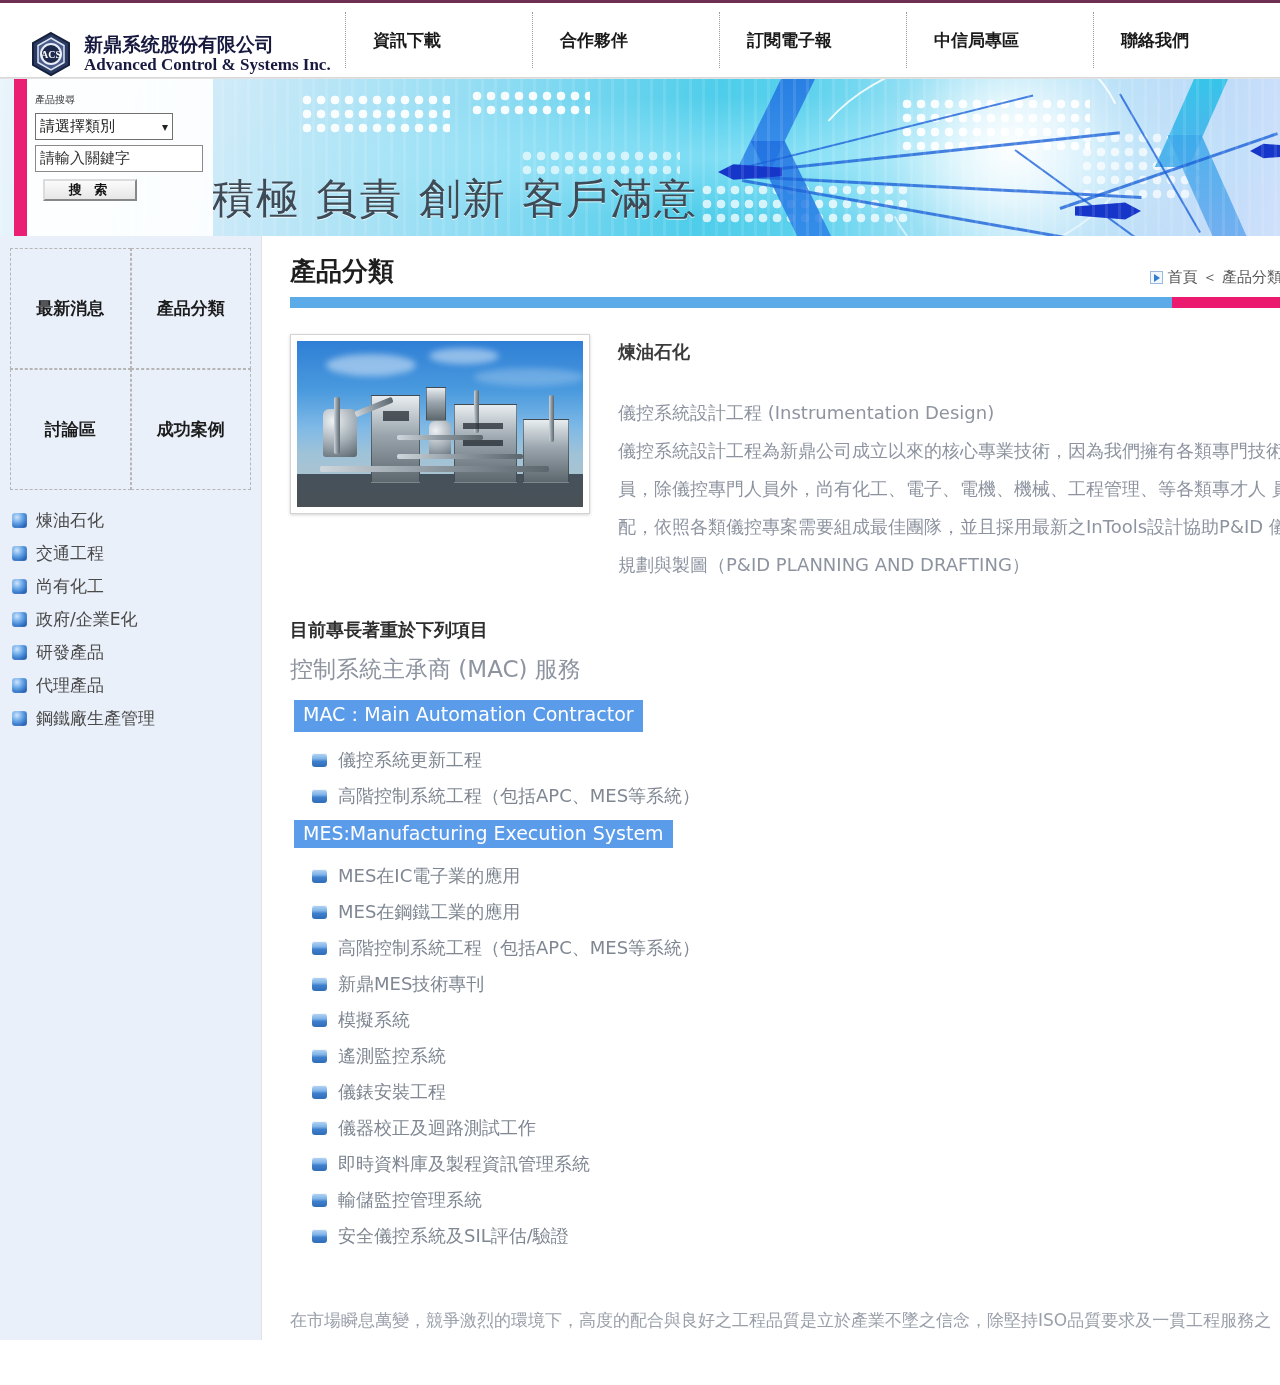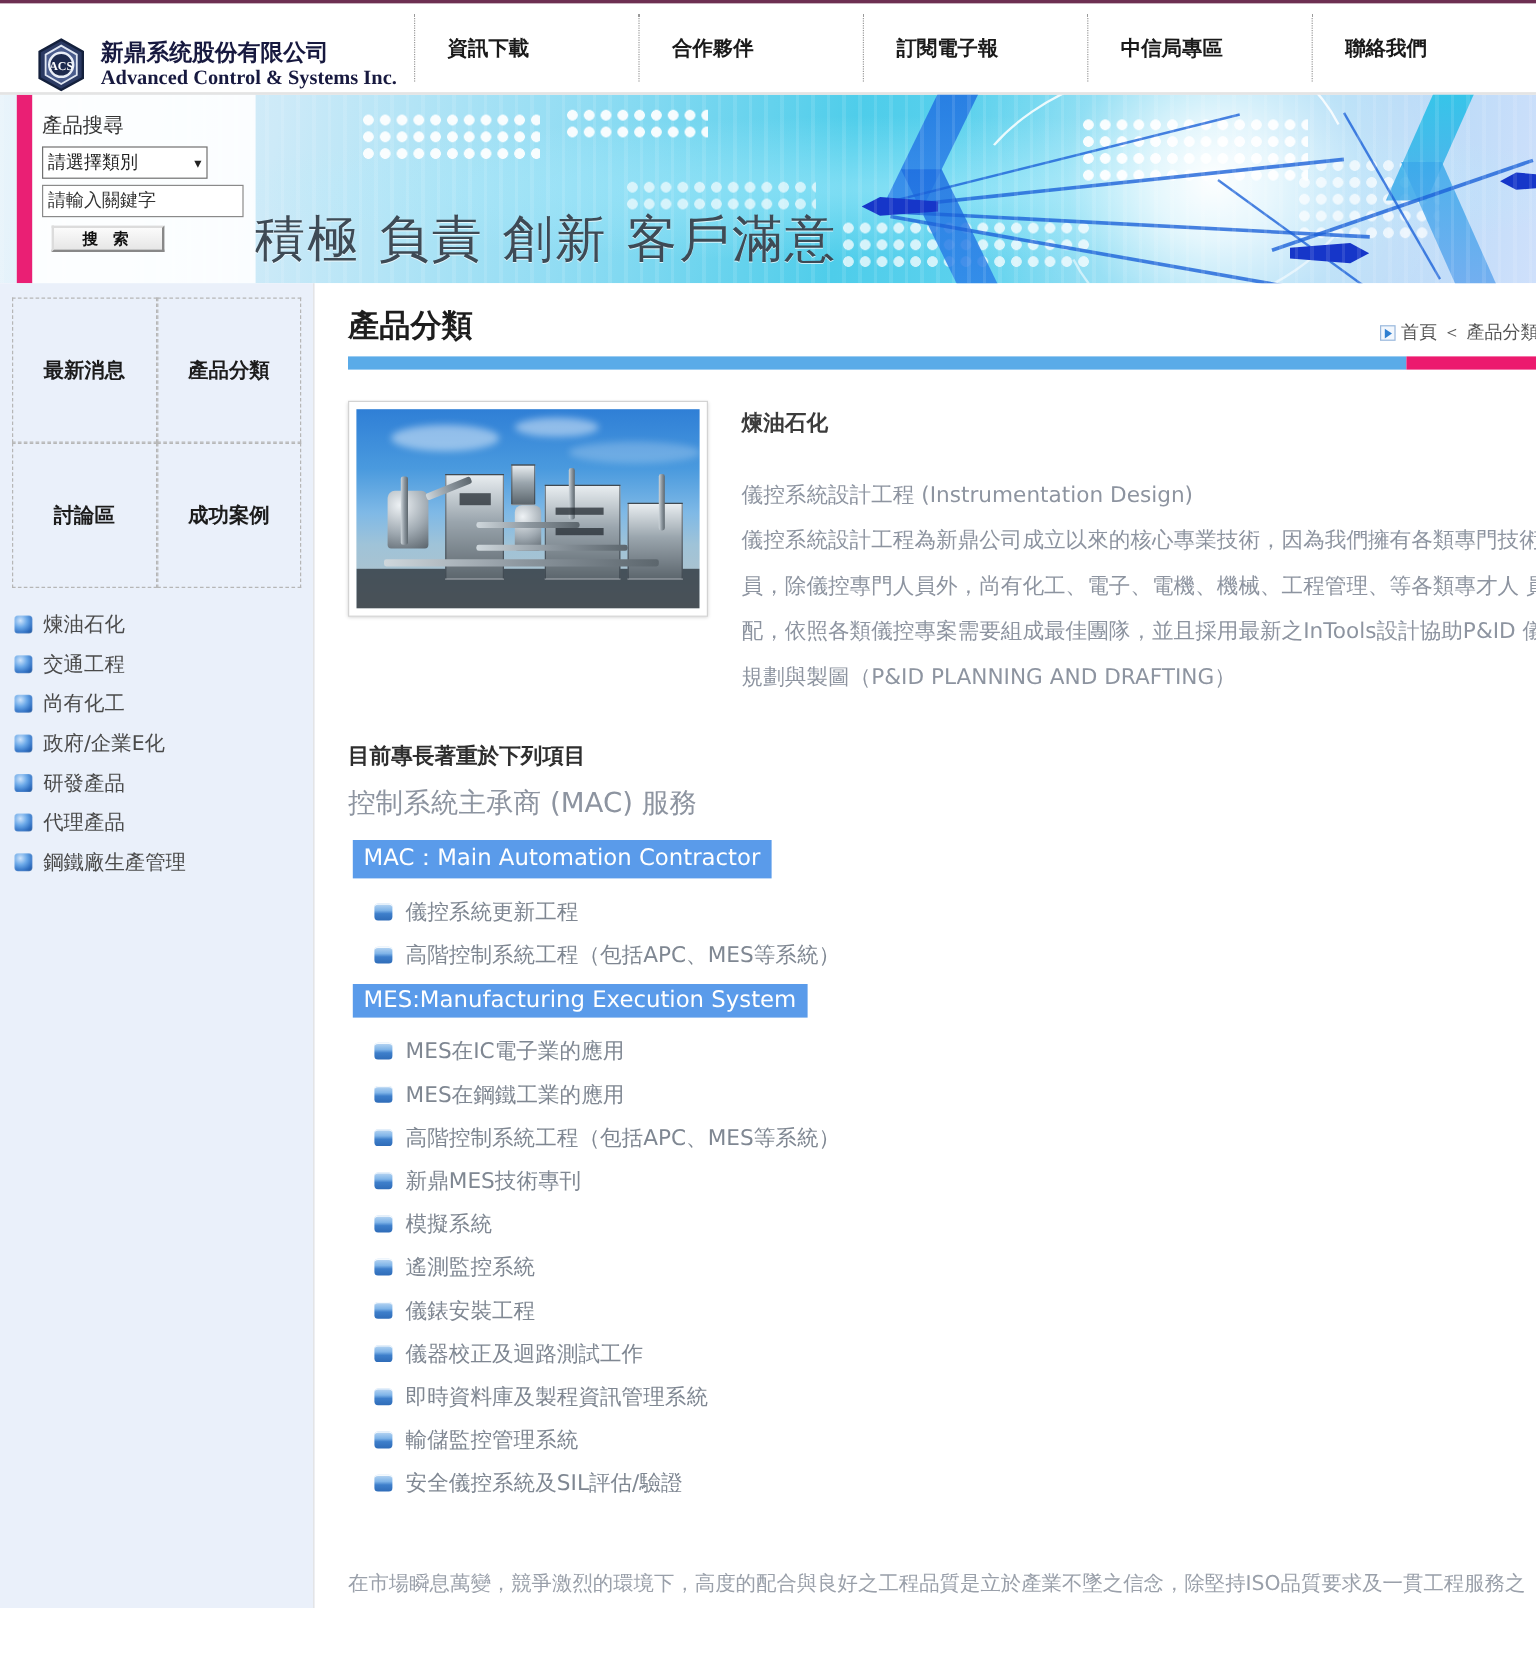--- a/index.html
+++ b/index.html
@@ -142,21 +142,21 @@
   .search-panel {
     position: absolute;
     left: 27px; top: 0;
     width: 186px;
     height: 100%;
     background: rgba(255,255,255,0.90);
     z-index: 5;
     padding: 14px 0 0 8px;
   }
   .search-label {
-    font-size: 17px;
+    font-size: 10px;
     color: #333;
     margin-bottom: 6px;
     font-family: "DejaVu Sans", sans-serif;
   }
   .sel {
     width: 138px; height: 27px;
     border: 1px solid #707070;
     background: #fff;
     font-size: 15px;
     color: #222;

